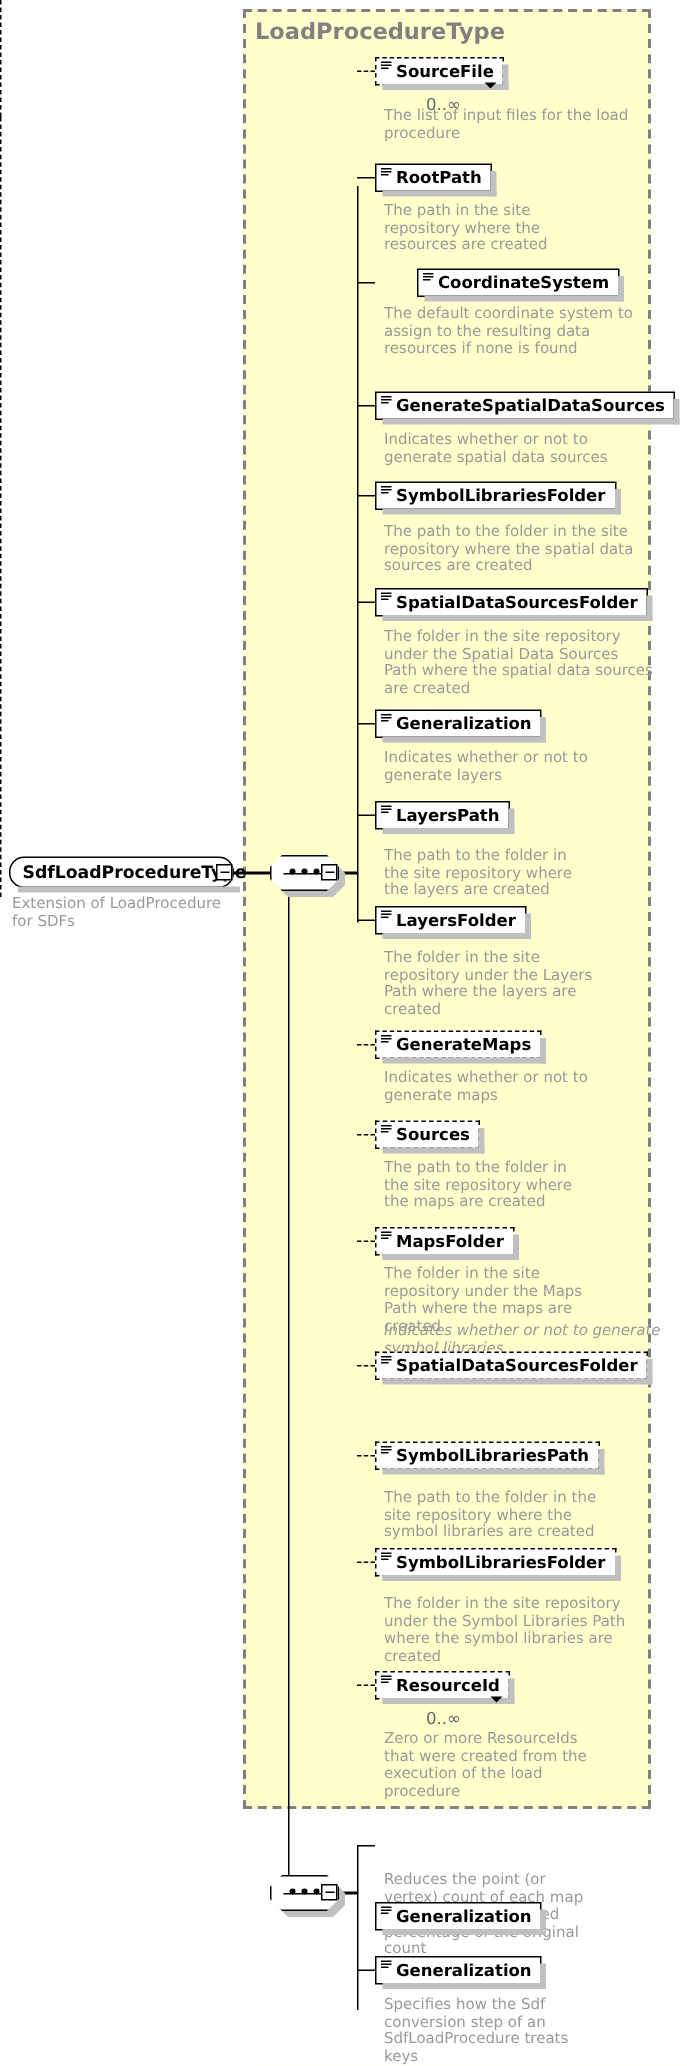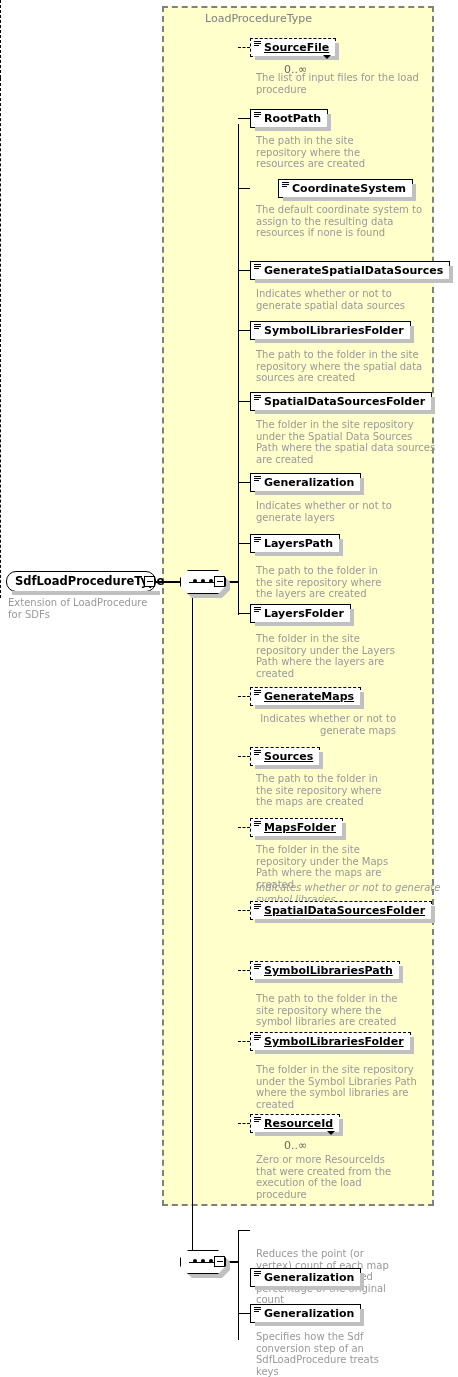--- a/index.html
+++ b/index.html
@@ -11,42 +11,41 @@
 
   
   .group-box{
     position:absolute;
     background:#ffffcc;
     border:2px dashed #808080;
     box-sizing:border-box;
   }
   .group-title{
     position:absolute;
-    font-size:11px;font-weight:normal;color:#808080;
+    font-size:15px;font-weight:bold;color:#808080;
     white-space:nowrap;
     letter-spacing:0px;
-    margin-left:35px;
   }
 
   
   .elem{
     position:absolute;
     box-sizing:border-box;
     background:#ffffff;
     height:19px;
     line-height:17px;
     padding:0 6px 0 13px;
     font-size:11px;
     font-weight:bold;
     color:#000000;
     white-space:nowrap;
     z-index:5;
   }
   .elem.req{ border:1.5px solid #000000; }
-  .elem.opt{ border:1.5px dashed #000000;text-decoration:underline; }
+  .elem.opt{ border:1.5px dashed #000000; }
   
   .elem::after{
     content:"";
     position:absolute;
     left:4px;top:100%;
     width:100%;height:4px;
     background:#c0c0c0;
     z-index:-1;
   }
   .elem::before{
@@ -258,21 +257,21 @@
           <i></i>
           <i></i>
           <i></i>
         </span><span>LayersFolder</span></div>
       <div class="desc" style="left: 256px; top: 633px; width: 140px;">The folder in the site repository under the Layers Path where the layers are created</div>
       <div class="elem opt" style="left: 250px; top: 687px;"><span class="eicon">
           <i></i>
           <i></i>
           <i></i>
         </span><span>GenerateMaps</span></div>
-      <div class="desc" style="left: 256px; top: 713px; width: 140px; text-align: right;">Indicates whether or not to generate maps</div>
+      <div class="desc" style="left: 256px; top: 713px; width: 140px;">Indicates whether or not to generate maps</div>
       <div class="elem opt" style="left: 250px; top: 747px;"><span class="eicon">
           <i></i>
           <i></i>
           <i></i>
         </span><span>Sources</span></div>
       <div class="desc" style="left: 256px; top: 773px; width: 140px;">The path to the folder in the site repository where the maps are created</div>
       <div class="elem opt" style="left: 250px; top: 818px;"><span class="eicon">
           <i></i>
           <i></i>
           <i></i>

